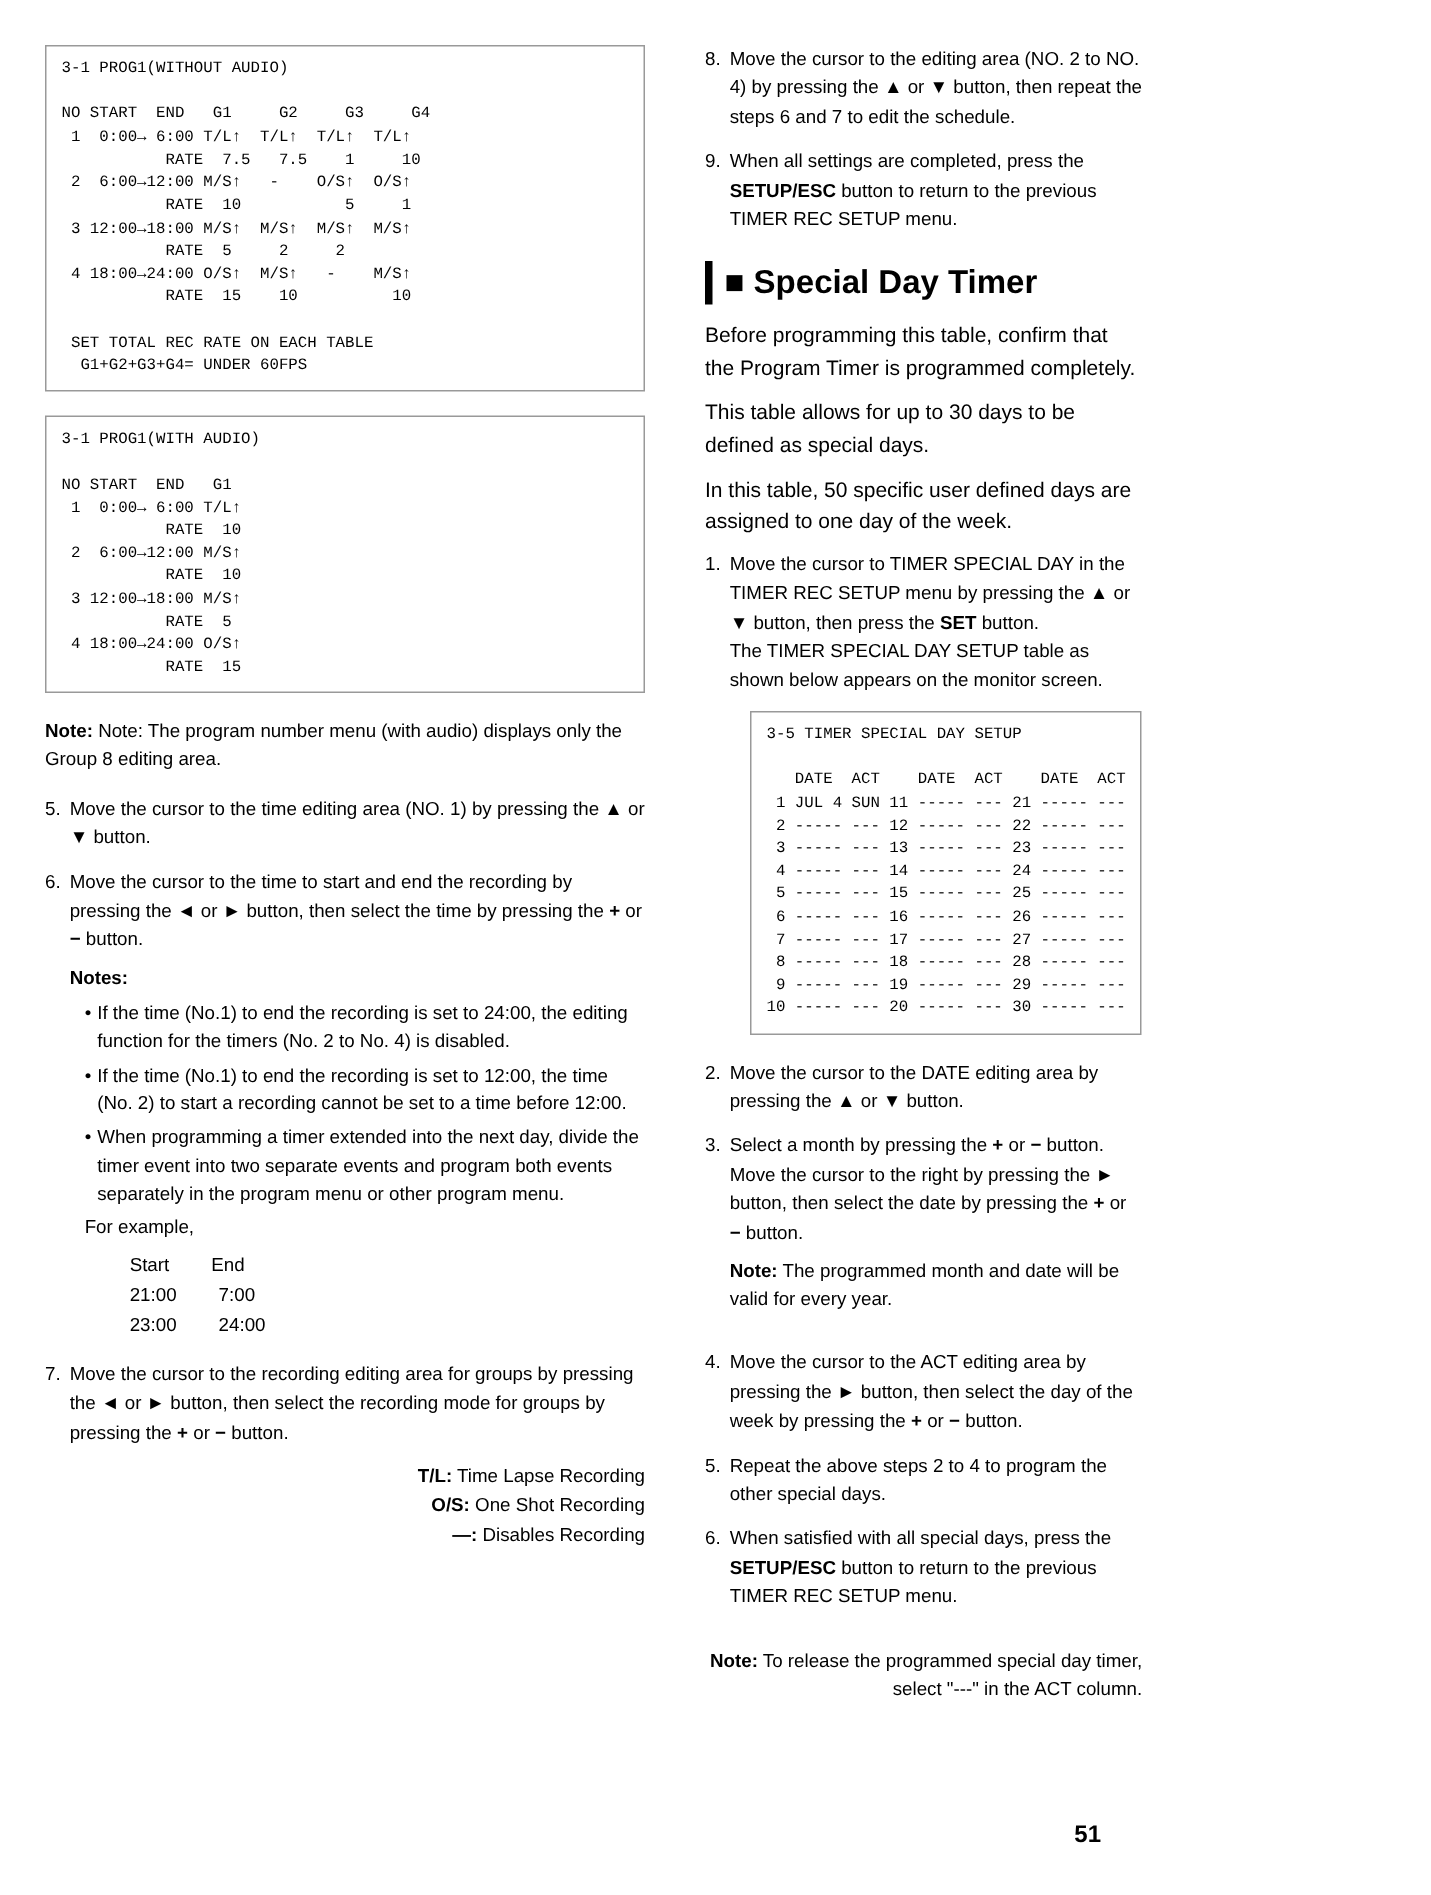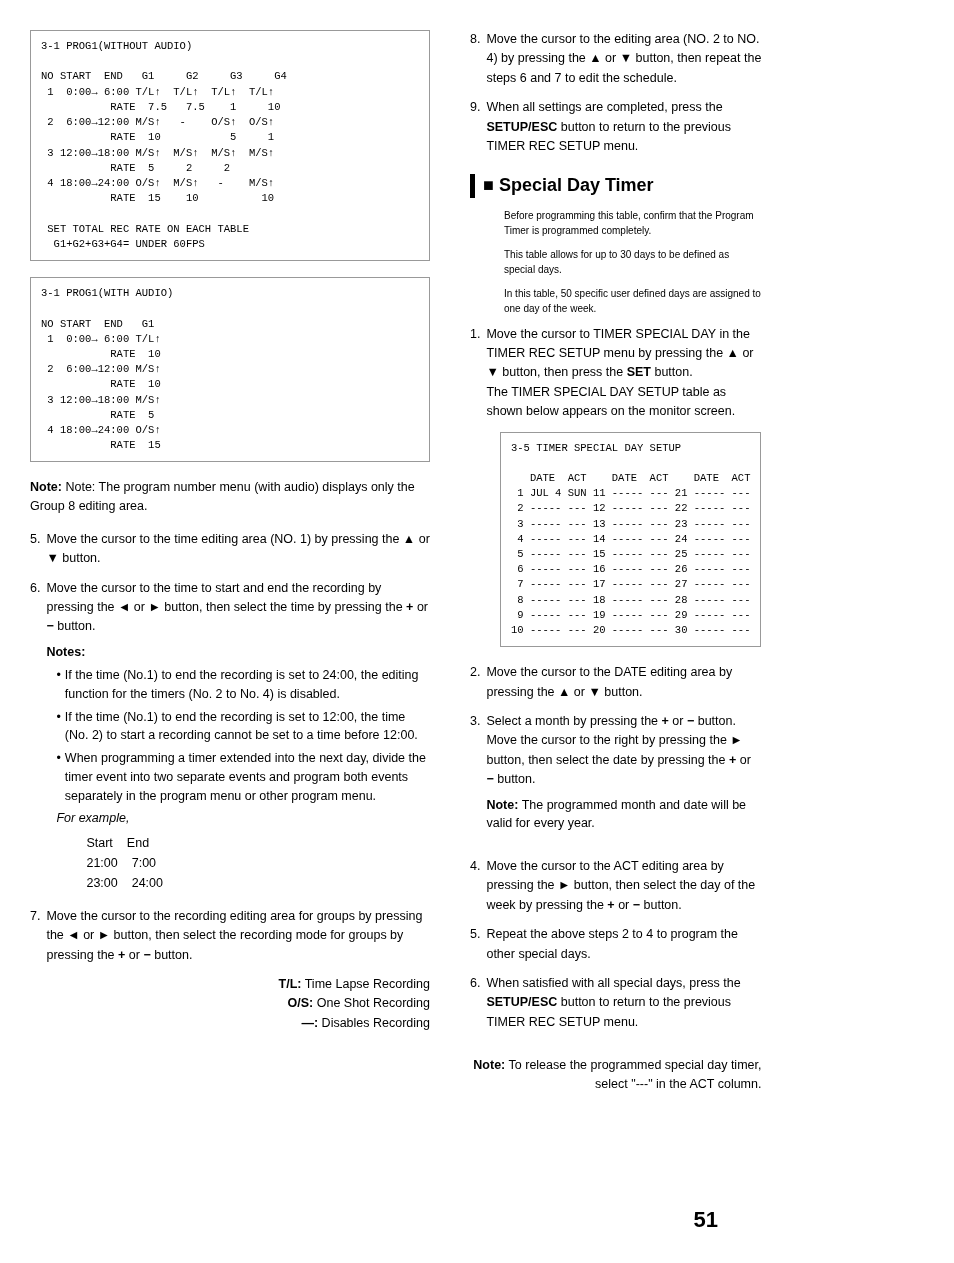--- a/index.html
+++ b/index.html
@@ -39,33 +39,32 @@
       margin-bottom: 16px;
       white-space: pre;
     }
     .note-text {
       font-size: 12.5px;
       line-height: 1.5;
       margin-bottom: 14px;
     }
     .note-text b { font-weight: bold; }
     .section-heading {
-      font-size: 18px;
+      font-size: 22px;
       font-weight: bold;
       border-left: 5px solid #000;
       padding-left: 8px;
       margin-bottom: 10px;
       margin-top: 10px;
       line-height: 1.3;
     }
     .body-text {
-      font-size: 10px;
+      font-size: 14px;
       line-height: 1.55;
       margin-bottom: 8px;
-      margin-left: 34px;
     }
     .numbered-item {
       display: flex;
       gap: 6px;
       margin-bottom: 10px;
       font-size: 12.5px;
       line-height: 1.55;
     }
     .numbered-item .num {
       flex-shrink: 0;
@@ -97,29 +96,29 @@
     }
     .bullet-item .bullet { flex-shrink: 0; }
     .bullet-item .btext { flex: 1; }
     .example-table {
       margin-left: 40px;
       margin-top: 4px;
       margin-bottom: 4px;
       font-size: 12.5px;
       line-height: 1.6;
     }
-    .example-table .row { display: flex; gap: 14px; }
+    .example-table .row { display: flex; gap: 28px; }
     .abbrev-list { margin-top: 8px; margin-bottom: 8px; text-align: right; }
     .abbrev-item { font-size: 12.5px; line-height: 1.55; }
     .abbrev-item b { font-weight: bold; }
     .page-number {
       position: absolute;
       bottom: 30px;
-      right: 56px;
-      font-size: 22px;
+      right: 40px;
+      font-size: 16px;
       font-weight: bold;
     }
     .notes-header { font-weight: bold; font-size: 12.5px; margin-bottom: 2px; }
   </style>
 </head>
 <body>
 
 <div class="page" style="position:relative;">
 
   <div class="left-col">
@@ -175,21 +174,21 @@
             </div>
             <div class="bullet-item">
               <span class="bullet">•</span>
               <span class="btext">If the time (No.1) to end the recording is set to 12:00, the time (No. 2) to start a recording cannot be set to a time before 12:00.</span>
             </div>
             <div class="bullet-item">
               <span class="bullet">•</span>
               <span class="btext">When programming a timer extended into the next day, divide the timer event into two separate events and program both events separately in the program menu or other program menu.</span>
             </div>
           </div>
-          <div style="margin-left:10px; font-size:12.5px;font-style:italic;">For example,</div>
+          <div style="margin-left:10px; font-size:12.5px;">For example,</div>
           <div class="example-table">
             <div class="row">
               <span>Start</span>
               <span>End</span>
             </div>
             <div class="row">
               <span>21:00</span>
               <span>7:00</span>
             </div>
             <div class="row">

